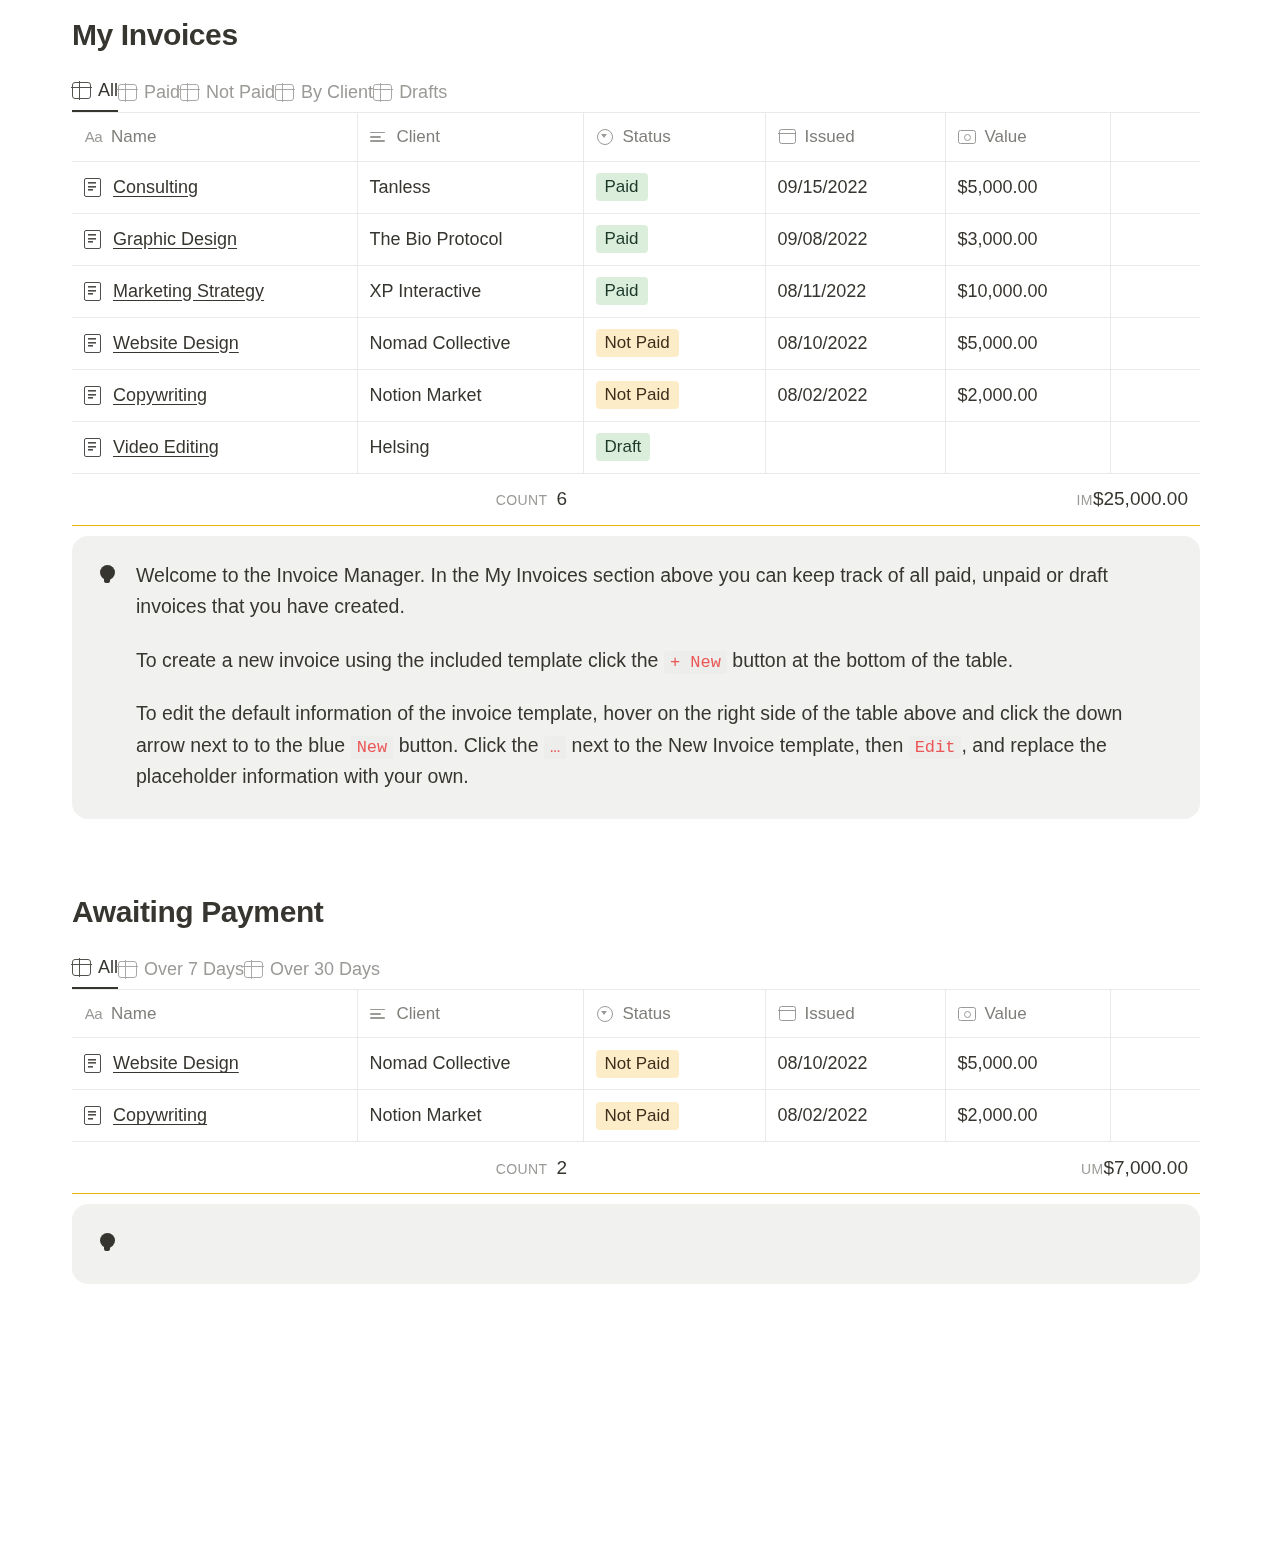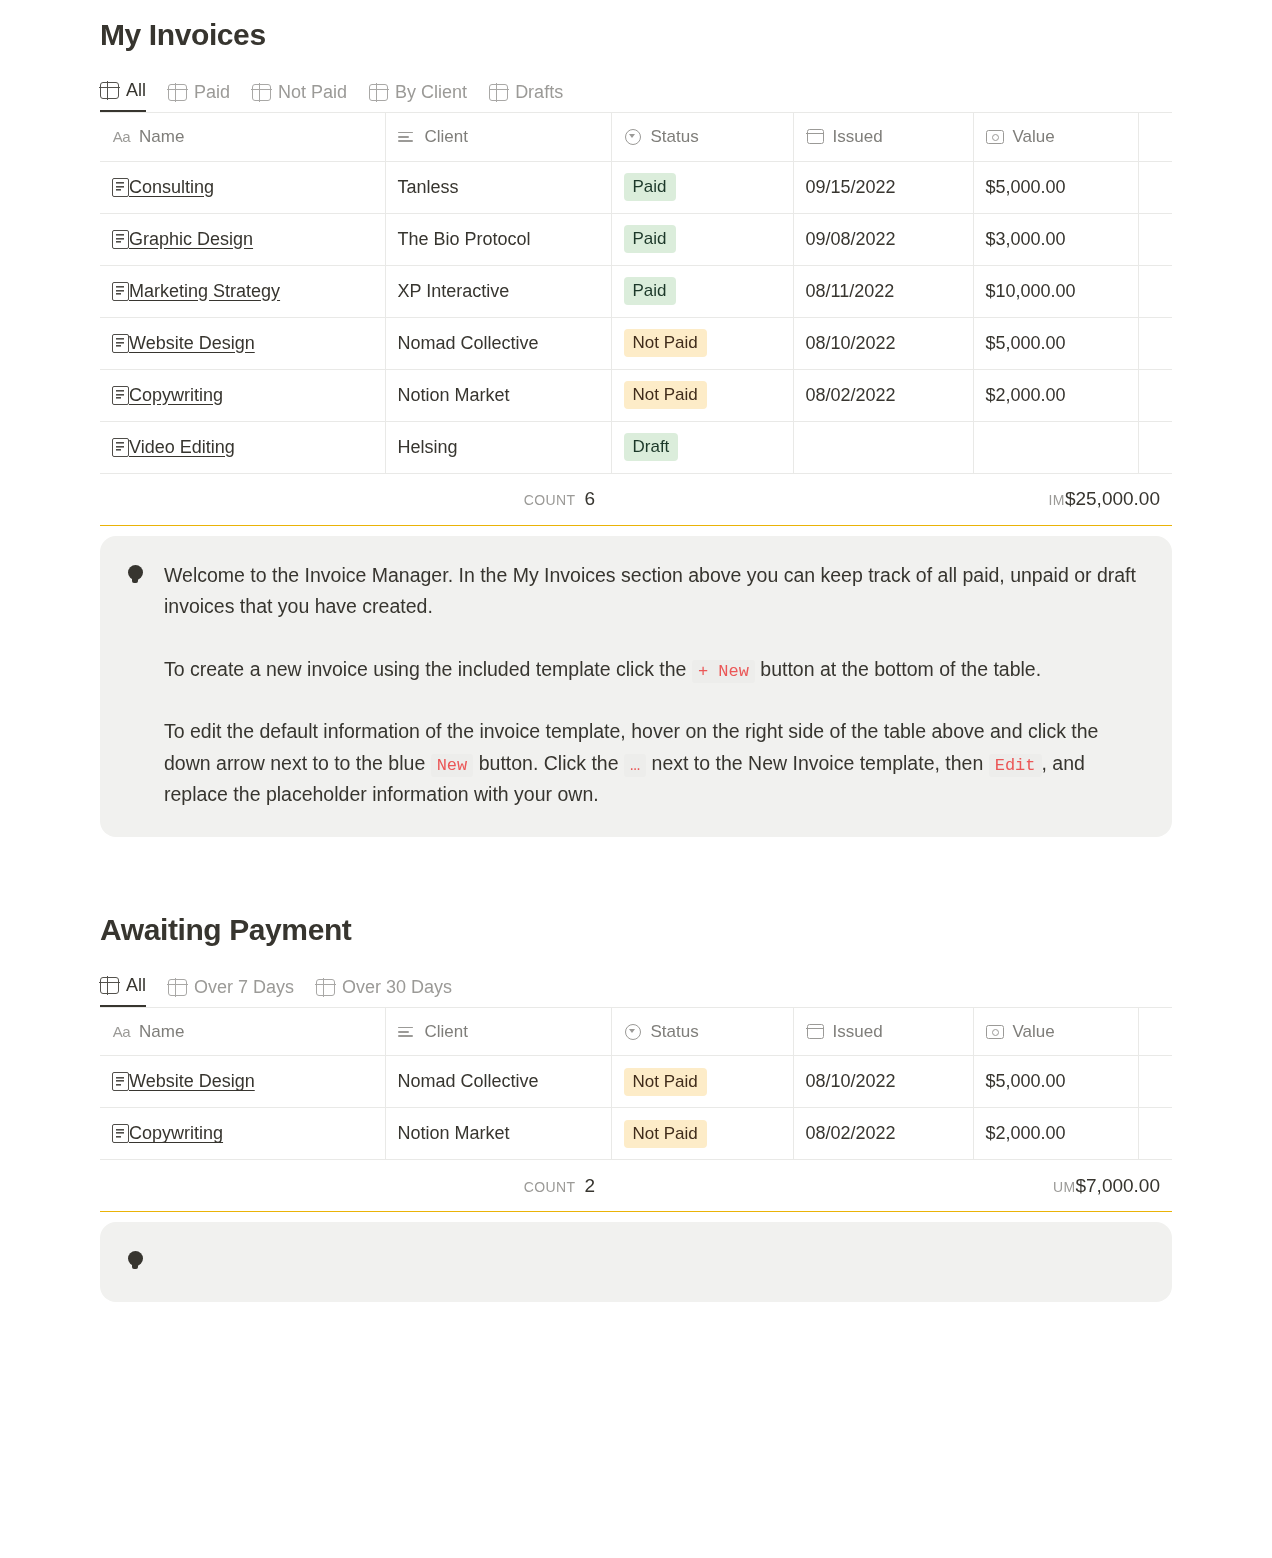--- a/index.html
+++ b/index.html
@@ -7,39 +7,38 @@
     margin: 0; padding: 0;
     width: 1272px;
     background: #ffffff;
     font-family: "Liberation Sans", sans-serif;
     color: #37352f;
     -webkit-font-smoothing: antialiased;
   }
   .page {
     width: 1272px;
     min-height: 1558px;
-    padding: 0 100px;
+    padding: 0 72px;
   }
 
   
   .section-title {
     font-size: 30px;
     font-weight: bold;
     letter-spacing: -0.4px;
     color: #37352f;
     margin: 0;
     padding-top: 18px;
   }
   .spacer-lg { height: 58px; }
 
   
   .tabs {
     display: flex;
     align-items: flex-end;
-    gap: 22px;
     border-bottom: 1px solid #e9e9e7;
     margin-top: 20px;
     height: 41px;
   }
   .tab {
     display: flex;
     align-items: center;
     gap: 7px;
     font-size: 18px;
     color: #9b9a97;
@@ -102,21 +101,21 @@
   .th-inner { display: flex; align-items: center; gap: 8px; }
 
   .col-name    { width: 285px; }
   .col-client  { width: 226px; }
   .col-status  { width: 182px; }
   .col-issued  { width: 180px; }
   .col-value   { width: 165px; }
   .col-blank   { width: auto; }
 
   .cell-name {
-    display: flex; align-items: center; 
+    display: flex; align-items: center; gap: 12px;
   }
   .cell-name .label {
     text-decoration: underline;
     text-underline-offset: 3px;
     color: #37352f;
     cursor: pointer;
   }
   td.value-cell { text-align: right; padding-right: 16px; }
 
   
@@ -228,21 +227,21 @@
     content: ""; position: absolute; left: 0; top: 0;
     width: 15px; height: 15px; border-radius: 50%;
     background: #37352f;
   }
   .bulb::after {
     content: ""; position: absolute; left: 4.5px; top: 13px;
     width: 6px; height: 5px; background: #37352f; border-radius: 0 0 2px 2px;
   }
   .callout-body { font-size: 19.5px; line-height: 1.62; color: #37352f; }
   .callout-body p { margin: 0; }
-  .callout-body p + p { margin-top: 31px; }
+  .callout-body p + p { margin-top: 22px; }
   code.inline {
     background: #ededeb;
     color: #eb5757;
     font-family: "Liberation Mono", monospace;
     font-size: 17px;
     padding: 2px 6px;
     border-radius: 3px;
   }
 </style>
 </head>

